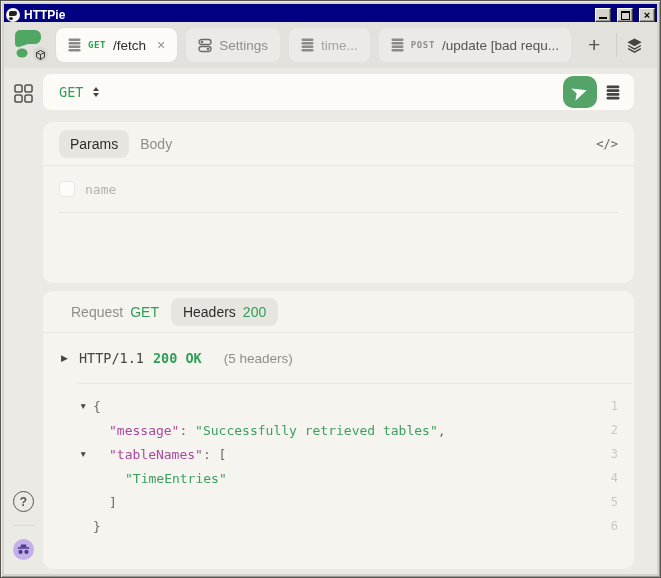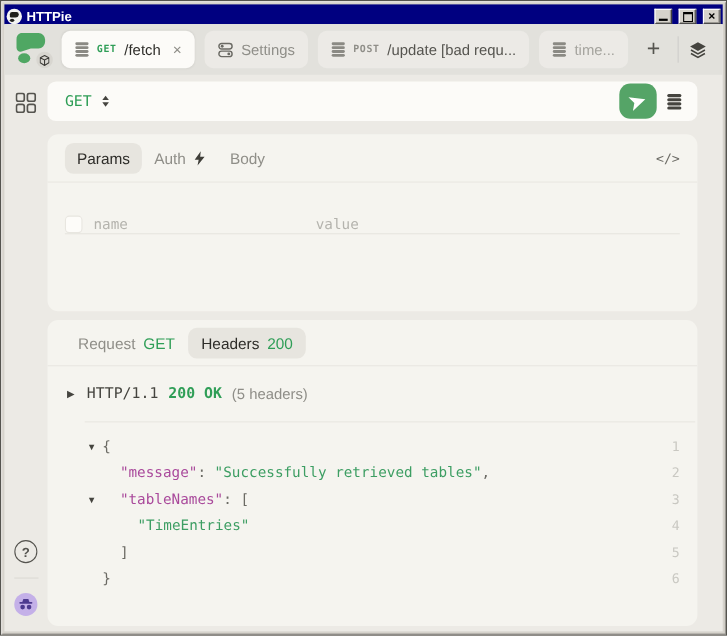--- a/index.html
+++ b/index.html
@@ -95,41 +95,41 @@
   .response-card{ margin-top:8px; flex:1; margin-bottom:5px; display:flex; flex-direction:column; }
 
   .panel-tabs{ height:44px; display:flex; align-items:center; padding:0 16px;
     border-bottom:1px solid #e9e7e1; flex:0 0 auto; }
   .ptab{ font-size:14px; color:#8f8e88; background:none; border:none; cursor:pointer;
     font-family:inherit; padding:6px 11px; border-radius:8px; display:flex; align-items:center; gap:7px; }
   .ptab.active{ background:#e7e5df; color:#2e2d29; font-weight:500; }
   .code-btn{ margin-left:auto; color:#6b6a64; font-family:"DejaVu Sans Mono", monospace;
     font-size:12px; background:none; border:none; cursor:pointer; }
 
-  .param-row{ height:46px; display:flex; align-items:flex-end; padding:0 16px; }
+  .param-row{ height:46px; display:flex; align-items:center; padding:0 16px; }
   .checkbox{ width:16px; height:16px; border-radius:4px; border:1px solid #e8e6e0;
     background:#fdfcf9; cursor:pointer; flex:0 0 auto; }
   .param-row input{ border:none; background:none; outline:none;
     font-family:"DejaVu Sans Mono", monospace; font-size:13px; color:#2e2d29; }
   .param-row input::placeholder{ color:#b4b3ad; }
   .in-name{ margin-left:10px; width:202px; }
   .in-value{ flex:1; }
   .hr{ height:1px; background:#e7e5df; margin:0 16px; }
 
   
   .rtab{ display:flex; align-items:flex-start; gap:7px; font-size:14px; background:none; border:none;
     cursor:pointer; font-family:inherit; padding:6px 12px; border-radius:8px; color:#8f8e88; }
   .rtab .code-green{ color:#2f9e57; font-weight:500; }
   .rtab.active{ background:#e7e5df; color:#2e2d29; font-weight:500; }
   .status-row{ height:50px; display:flex; align-items:center; padding:0 16px; gap:9px; flex:0 0 auto; }
   .tri{ font-size:9px; color:#45443f; background:none; border:none; cursor:pointer; padding:0 2px; }
   .mono{ font-family:"DejaVu Sans Mono", monospace; font-size:13.5px; }
   .st-http{ color:#45443f; }
   .st-code{ color:#2f9e57; font-weight:700; }
-  .st-headers{ color:#8f8e88; font-size:13.5px; }
+  .st-headers{ color:#8f8e88; font-size:13.5px;margin-left:13px; }
   .hr-inset{ height:1px; background:#e9e7e1; margin:0 2px 0 34px; flex:0 0 auto; }
 
   .json{ padding:10px 16px 0 16px; font-family:"DejaVu Sans Mono", monospace; font-size:13px; }
   .jline{ height:24px; display:flex; align-items:center; }
   .gutter{ width:14px; margin-left:20px; font-size:8.5px; color:#45443f; background:none;
     border:none; cursor:pointer; padding:0; text-align:left; flex:0 0 auto; }
   .ind1{ width:16px; flex:0 0 auto; } .ind2{ width:32px; flex:0 0 auto; }
   .tk-key{ color:#a9499b; } .tk-str{ color:#3d9e63; } .tk-p{ color:#6b6a64; }
   .ln{ margin-left:auto; color:#c9c8c2; font-size:12px; }
 </style>
@@ -191,32 +191,32 @@
         <span>Settings</span>
       </div>
 
       <div class="tab">
         <svg width="13" height="14" viewBox="0 0 13 14">
           <rect x="0.5" y="0.5" width="12" height="2.6" rx="1.3" fill="#8b8a84"></rect>
           <rect x="0.5" y="4" width="12" height="2.6" rx="1.3" fill="#8b8a84"></rect>
           <rect x="0.5" y="7.5" width="12" height="2.6" rx="1.3" fill="#8b8a84"></rect>
           <rect x="0.5" y="11" width="12" height="2.6" rx="1.3" fill="#8b8a84"></rect>
         </svg>
-        <span class="method post">POST</span>
-        <span class="path dim">/update [bad requ...</span>
+        <span class="muted">time...</span>
       </div>
 
       <div class="tab">
         <svg width="13" height="14" viewBox="0 0 13 14">
           <rect x="0.5" y="0.5" width="12" height="2.6" rx="1.3" fill="#8b8a84"></rect>
           <rect x="0.5" y="4" width="12" height="2.6" rx="1.3" fill="#8b8a84"></rect>
           <rect x="0.5" y="7.5" width="12" height="2.6" rx="1.3" fill="#8b8a84"></rect>
           <rect x="0.5" y="11" width="12" height="2.6" rx="1.3" fill="#8b8a84"></rect>
         </svg>
-        <span class="muted">time...</span>
+        <span class="method post">POST</span>
+        <span class="path dim">/update [bad requ...</span>
       </div>
 
       <button class="add-tab">+</button>
       <span class="vdiv"></span>
       <button class="icon-btn">
         <svg width="19" height="19" viewBox="0 0 24 24">
           <path d="M12 3 L21 8 L12 13 L3 8 Z" fill="#45443f"></path>
           <path d="M4 12 L12 16.5 L20 12" fill="none" stroke="#45443f" stroke-width="1.8"></path>
           <path d="M4 16 L12 20.5 L20 16" fill="none" stroke="#45443f" stroke-width="1.8"></path>
         </svg>
@@ -270,33 +270,26 @@
               <rect x="0.5" y="4" width="12" height="2.6" rx="1.3" fill="#45443f"></rect>
               <rect x="0.5" y="7.5" width="12" height="2.6" rx="1.3" fill="#45443f"></rect>
               <rect x="0.5" y="11" width="12" height="2.6" rx="1.3" fill="#45443f"></rect>
             </svg>
           </button>
         </div>
 
         <div class="card params-card">
           <div class="panel-tabs">
             <button class="ptab active">Params</button>
-            <button class="ptab">
-              <span>Auth</span>
-              <svg width="11" height="14" viewBox="0 0 11 14">
-                <path d="M6.5 0.5 L1 8.2 H4.6 L3.6 13.5 L10 5.5 H6 Z" fill="#3f3e39"></path>
-              </svg>
-            </button>
             <button class="ptab">Body</button>
             <button class="code-btn">&lt;/&gt;</button>
           </div>
           <div class="param-row">
             <span class="checkbox"></span>
             <input class="in-name" placeholder="name" style="">
-            <input class="in-value" placeholder="value" style="">
           </div>
           <div class="hr"></div>
         </div>
 
         <div class="card response-card">
           <div class="panel-tabs" style="height:42px;">
             <button class="rtab">
               <span>Request</span>
               <span class="code-green">GET</span>
             </button>

